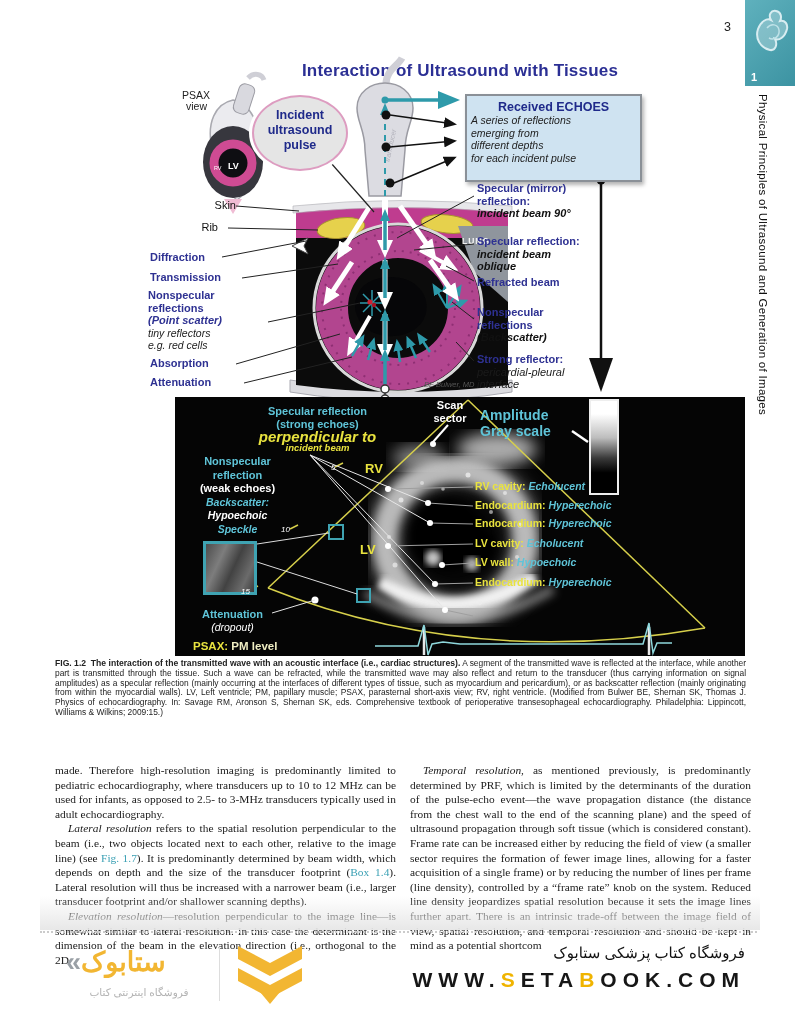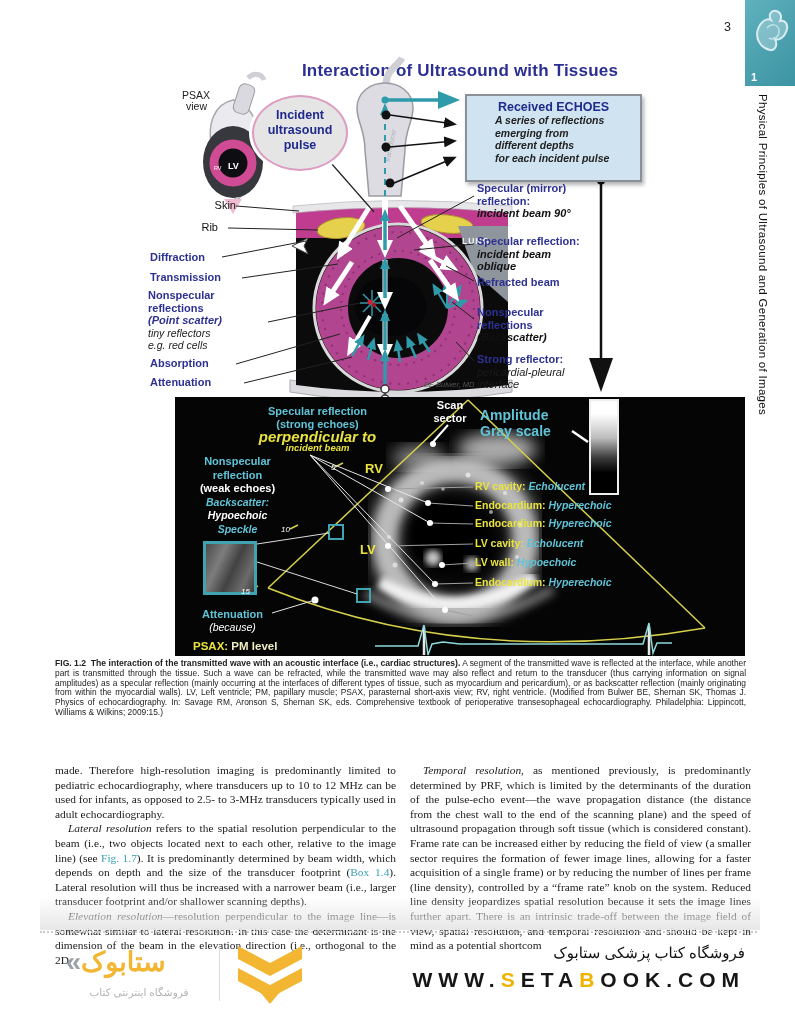--- a/index.html
+++ b/index.html
@@ -22,22 +22,22 @@
   .blk-bi{color:#111;font-weight:bold;font-style:italic;}
   .lab{font-size:11px;line-height:12.5px;}
   .lab-sm{font-size:10.5px;line-height:12px;}
   .oval{left:252px;top:95px;width:96px;height:76px;border-radius:50%;
         background:#e5e5e5;border:2px solid #dd9cc0;box-shadow:0 0 0 3px #fff;
         text-align:center;padding-top:11px;box-sizing:border-box;
         font-size:12.5px;line-height:15px;font-weight:bold;color:#1f2a8a;}
   .recbox{left:465px;top:94px;width:177px;height:88px;background:#cfe3f1;
           border:2px solid #8a9097;box-shadow:2px 3px 4px rgba(0,0,0,.3);box-sizing:border-box;}
   .recbox .ttl{text-align:center;font-size:12.5px;font-weight:bold;color:#1f2a8a;margin-top:4px;}
-  .recbox .ln{margin-left:28px;font-size:10.5px;line-height:12.5px;font-style:italic;
-              font-weight:bold;color:#222;}
+  .recbox .ln{margin-left:4px;font-size:10.5px;line-height:12.5px;font-style:italic;
+              font-weight:normal;color:#222;}
   
   .uspanel{left:175px;top:397px;width:570px;height:259px;background:#050505;}
   .cy{color:#5fc4d8;}.yl{color:#e9e33f;}.wh{color:#fff;}
   .us-lab{font-size:11px;line-height:13px;font-weight:bold;text-align:center;}
   .graybar{left:414px;top:2px;width:26px;height:92px;border:2px solid #eee;
            background:linear-gradient(#ffffff 14%,#bdbdbd 40%,#3a3a3a 62%,#000 78%);}
   .speckbox{left:28px;top:144px;width:54px;height:54px;border:3px solid #3fa3b2;box-sizing:border-box;
             background:linear-gradient(115deg,#4c4c4c,#7d7d7d 30%,#424242 55%,#6b6b6b 80%,#3c3c3c);}
   .annrow{position:absolute;left:300px;white-space:nowrap;font-size:10.5px;}
   .annrow .al{color:#e9e33f;font-weight:bold;}
@@ -392,21 +392,21 @@
     <div class="abs us-lab" style="left:5px;top:58px;width:115px;line-height:13.5px">
       <div class="cy">Nonspecular</div>
       <div class="cy">reflection</div>
       <div class="wh">(weak echoes)</div>
       <div class="cy" style="font-style:italic;font-size:10.5px">Backscatter:</div>
       <div class="wh" style="font-style:italic;font-size:10.5px">Hypoechoic</div>
       <div class="cy" style="font-style:italic;font-size:10.5px">Speckle</div>
     </div>
     <div class="abs us-lab" style="left:10px;top:211px;width:95px">
       <div class="cy">Attenuation</div>
-      <div class="wh" style="font-style:italic;font-size:10.5px;font-weight:normal">(because)</div>
+      <div class="wh" style="font-style:italic;font-size:10.5px;font-weight:normal">(dropout)</div>
     </div>
     <div class="abs" style="left:18px;top:243px;font-size:11.5px;font-weight:bold">
       <span class="yl">PSAX:</span>
       <span style="color:#efedc2">PM level</span>
     </div>
     <div class="abs yl" style="left:190px;top:64px;font-size:13px;font-weight:bold">RV</div>
     <div class="abs yl" style="left:185px;top:145px;font-size:13px;font-weight:bold">LV</div>
     <div class="abs wh" style="left:156px;top:66px;font-size:8px;font-style:italic">5</div>
     <div class="abs wh" style="left:106px;top:128px;font-size:8px;font-style:italic">10</div>
     <div class="abs wh" style="left:66px;top:190px;font-size:8px;font-style:italic">15</div>

